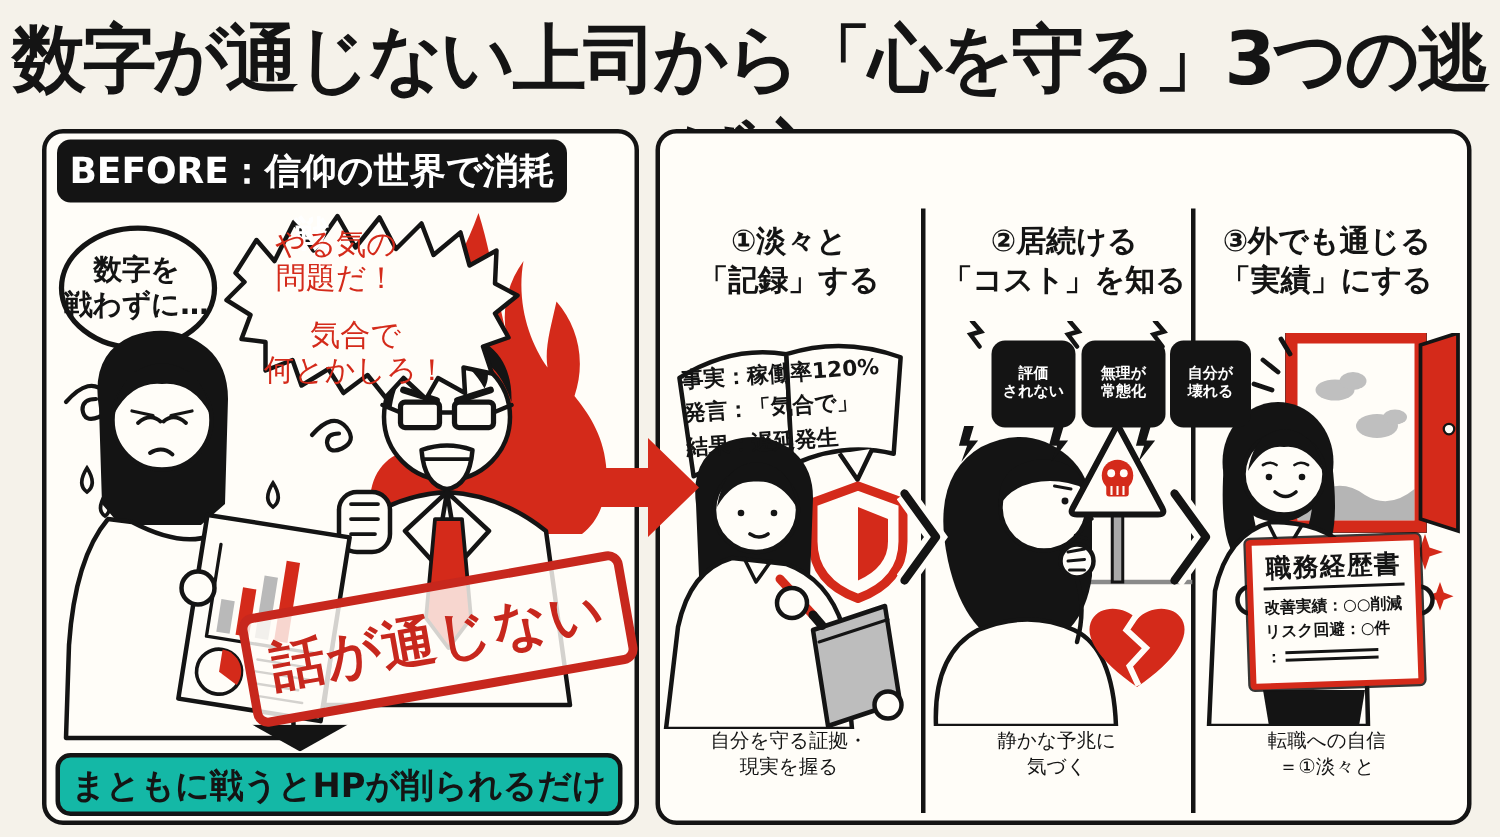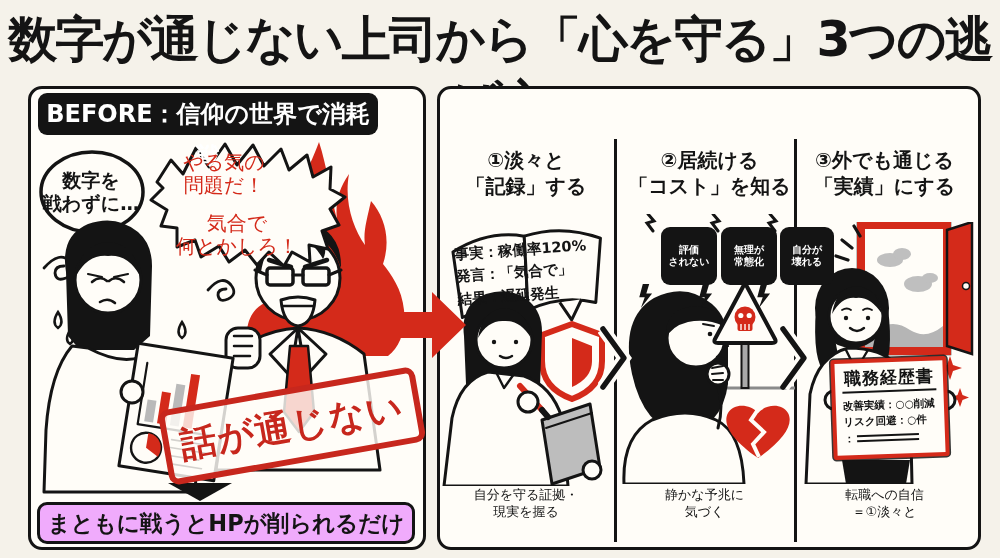--- a/index.html
+++ b/index.html
@@ -13,21 +13,21 @@
   .divider{width:3px;background:#141414;z-index:1;}
   .scene{z-index:1;}
   .txt{z-index:3;}
   .col-heading{text-align:center;font-weight:900;font-size:20px;line-height:1.28;}
   .col-caption{text-align:center;font-weight:400;font-size:13px;line-height:1.3;}
   .thought-text{font-weight:900;font-size:19px;line-height:1.2;text-align:center;}
   .shout-text{font-weight:400;font-size:20px;line-height:1.15;text-align:center;color:#d42a1a;}
   .stamp{left:162px;top:388px;width:248px;height:64px;border:6px solid #c7271d;border-radius:10px;
          background:rgba(255,253,248,0.82);color:#c7271d;font-weight:900;font-size:36px;letter-spacing:1px;
          display:flex;align-items:center;justify-content:center;transform:rotate(-10deg);z-index:4;}
-  .before-caption{left:37px;top:502px;width:372px;height:36px;border:3.5px solid #141414;border-radius:10px;background:#f0abfc;
+  .before-caption{left:37px;top:502px;width:372px;height:36px;border:3.5px solid #141414;border-radius:10px;background:#14b8a6;
          display:flex;align-items:center;justify-content:center;font-weight:900;font-size:22.5px;z-index:2;}
   .down-arrow{left:168px;top:483px;width:64px;height:18px;background:#141414;clip-path:polygon(0 0,100% 0,50% 100%);z-index:2;}
   .notebook-text{left:456px;top:238px;width:152px;font-weight:800;font-size:14.5px;line-height:1.55;transform:rotate(-4deg);z-index:3;}
   .cost-bubble{background:#141414;color:#fff;border-radius:9px;display:flex;align-items:center;justify-content:center;
          text-align:center;font-weight:800;font-size:10px;line-height:1.25;height:58px;z-index:3;margin-left:40px;}
   .bolt{background:#141414;width:16px;height:24px;clip-path:polygon(30% 0,70% 0,52% 40%,88% 40%,18% 100%,42% 55%,8% 55%);z-index:3;}
   .doc{left:832px;top:358px;width:116px;height:100px;background:#fffdf8;border:4.5px solid #d42a1a;border-radius:3px;
        box-shadow:0 0 0 1.5px rgba(20,20,20,.85);transform:rotate(-2deg);z-index:3;padding:4px 7px;box-sizing:border-box;}
   .doc-title{text-align:center;font-weight:900;font-size:17px;letter-spacing:1px;border-bottom:2.5px solid #141414;padding-bottom:1px;margin-bottom:4px;}
   .doc-line{font-weight:800;font-size:10.5px;line-height:1.55;}

